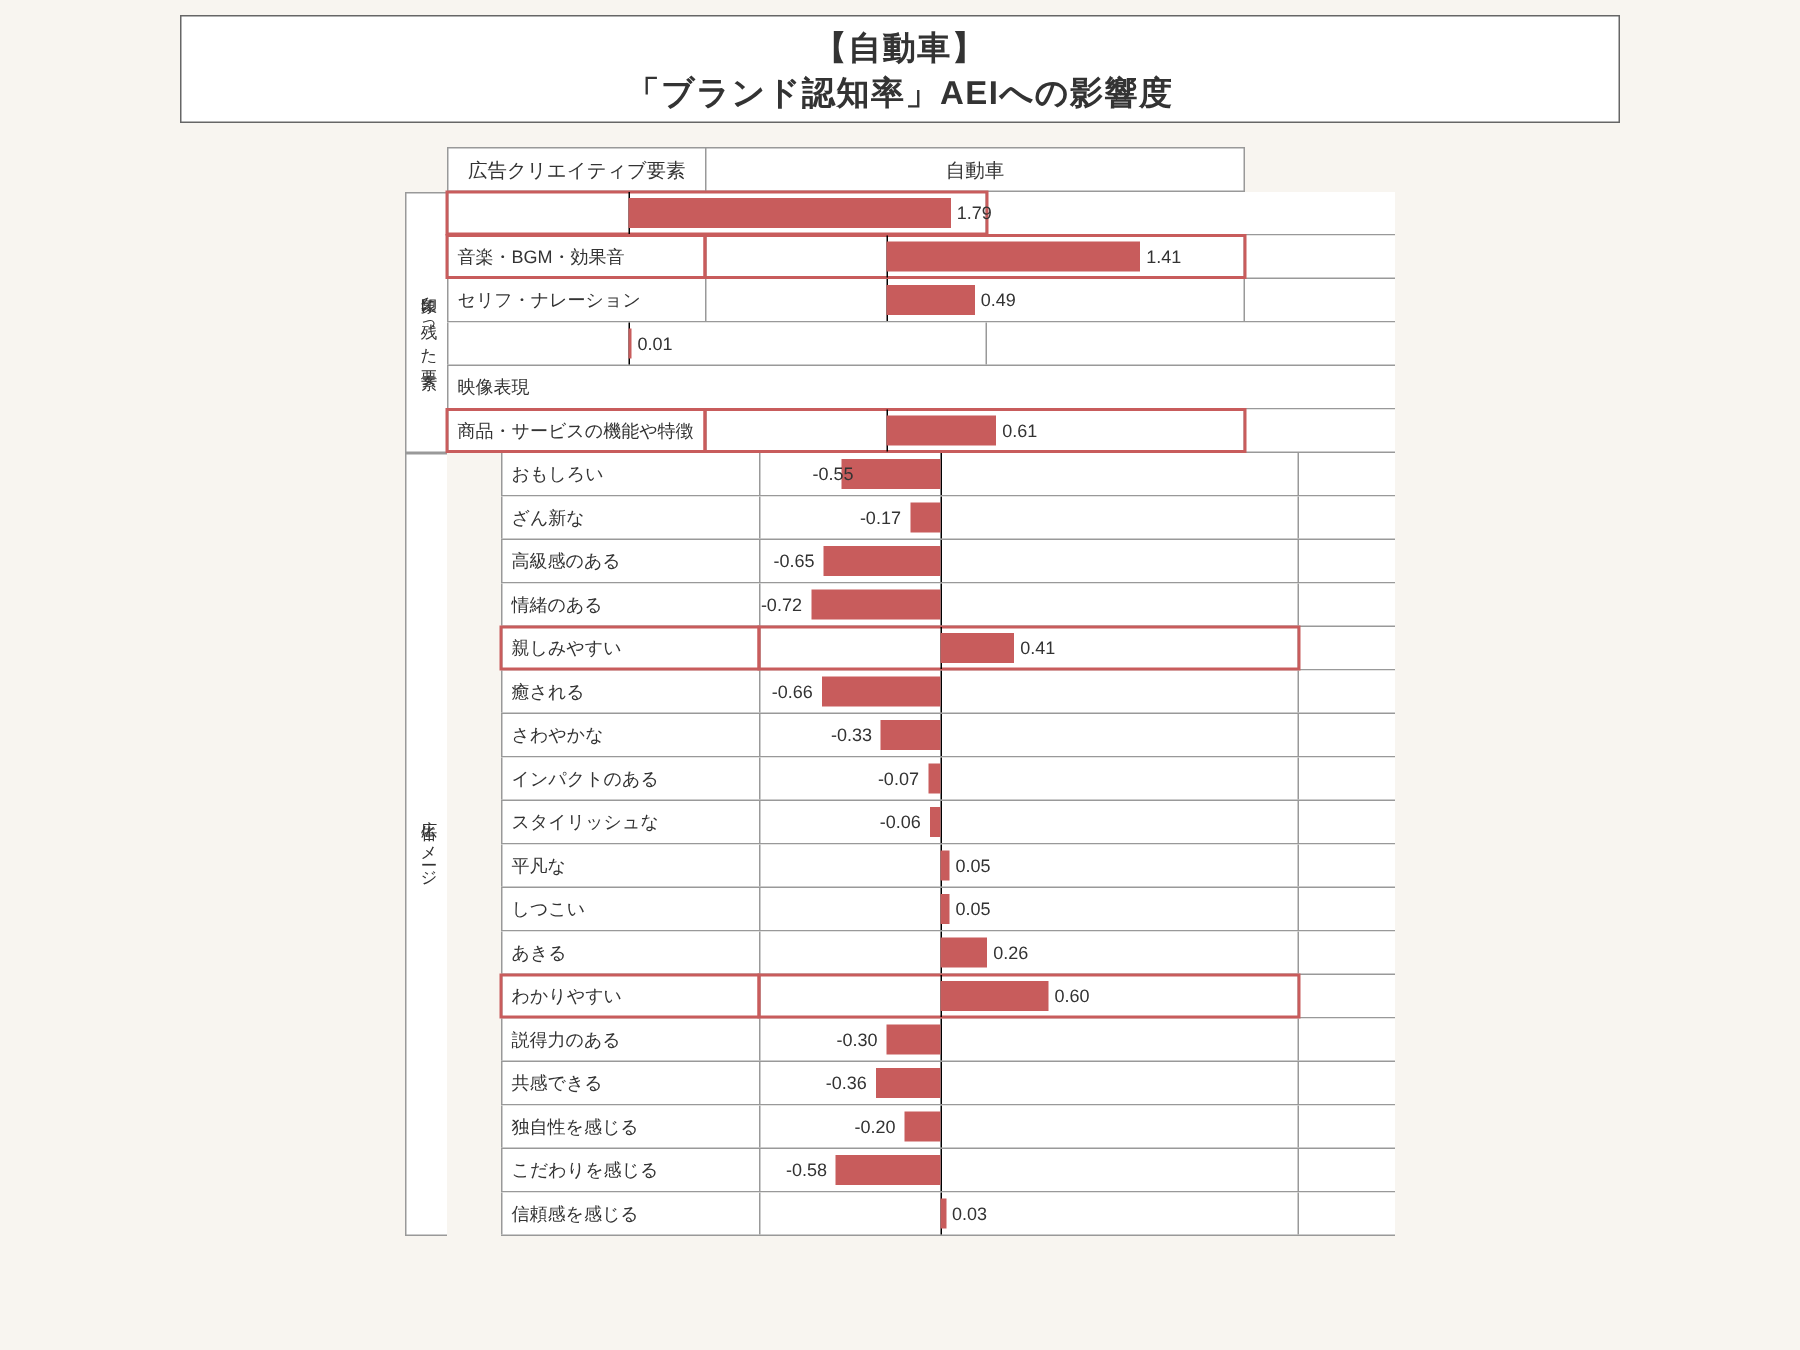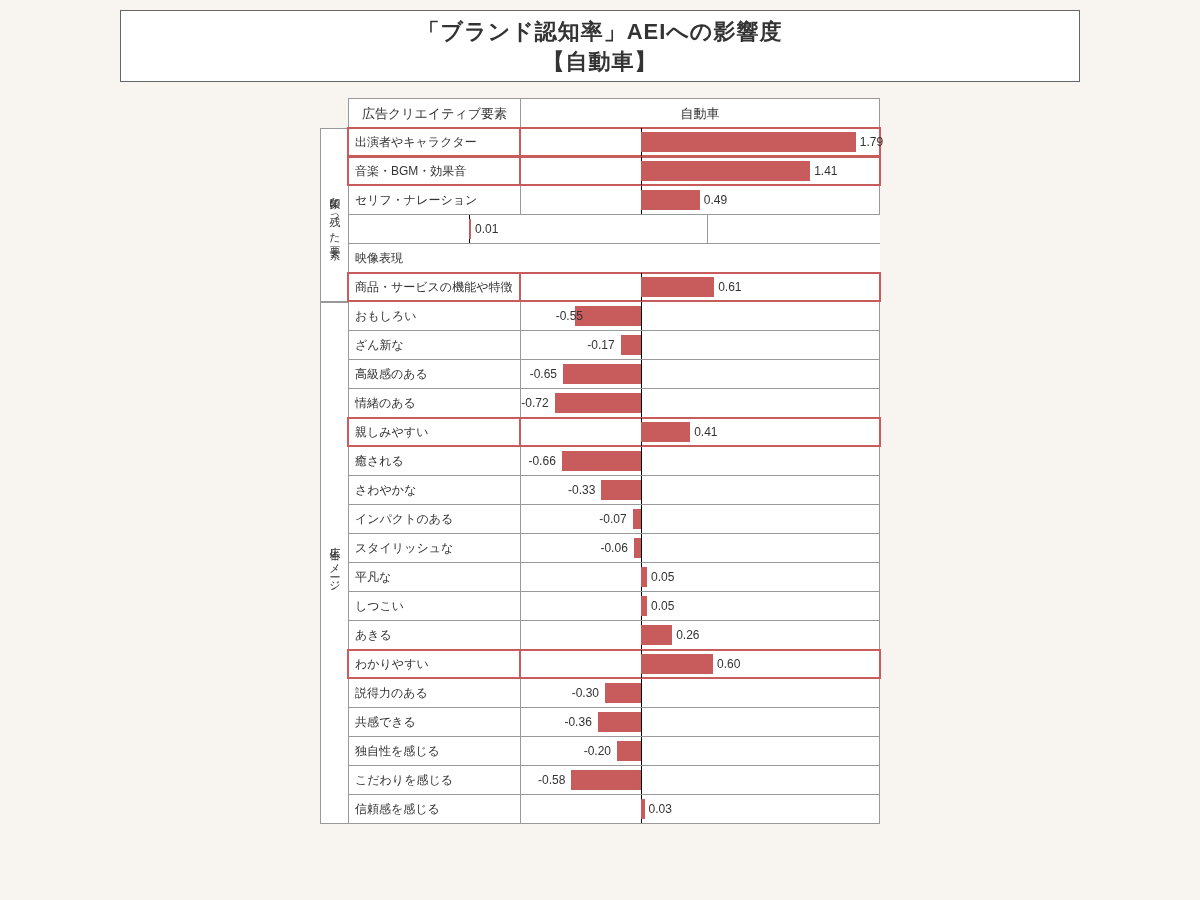--- a/index.html
+++ b/index.html
@@ -23,21 +23,21 @@
     background: #fff;
     text-align: center;
     padding: 6px 0 4px 0;
     font-weight: 700;
     font-size: 22px;
     letter-spacing: 1px;
     margin-bottom: 16px;
   }
   .title-box .line { display: block; }
   .chart-wrap {
-    width: 560px;
+    width: 660px;
     margin: 0 auto;
     font-size: 13px;
   }
   .chart-row {
     display: flex;
     align-items: stretch;
   }
   .group-col {
     width: 28px;
     box-sizing: border-box;
@@ -126,37 +126,36 @@
     outline-offset: -1px;
     z-index: 2;
   }
 </style>
 </head>
 <body>
 
 <div class="page">
 
   <div class="title-box">
+    <span class="line">【自動車】</span>
     <span class="line">「ブランド認知率」AEIへの影響度</span>
-    <span class="line">【自動車】</span>
   </div>
 
   <div class="chart-wrap">
 
     <div class="chart-row">
       <div class="spacer-col"></div>
       <div class="label-col hdr">広告クリエイティブ要素</div>
       <div class="bar-col hdr">自動車</div>
     </div>
 
     <div class="chart-row">
       <div class="group-col">印象に残った要素</div>
       <div id="rows-g1" style="flex:1;">
           <div class="row hl">
-            <div class="lab">出演者やキャラクター</div>
             <div class="plot">
               <div class="axis-zero" style="left: 120px;"></div>
               <div class="bar" style="left: 120px; width: 214.8px;"></div>
               <div class="val" style="left: 338.8px;">1.79</div>
             </div>
           </div>
           <div class="row hl">
             <div class="lab">音楽・BGM・効果音</div>
             <div class="plot">
               <div class="axis-zero" style="left: 120px;"></div>
@@ -188,21 +187,21 @@
               <div class="axis-zero" style="left: 120px;"></div>
               <div class="bar" style="left: 120px; width: 73.2px;"></div>
               <div class="val" style="left: 197.2px;">0.61</div>
             </div>
           </div>
         </div>
     </div>
 
     <div class="chart-row">
       <div class="group-col">広告イメージ</div>
-      <div id="rows-g2" style="flex:1;">
+      <div id="rows-g2" style="flex:1;padding-left:36px;">
           <div class="row">
             <div class="lab">おもしろい</div>
             <div class="plot">
               <div class="axis-zero" style="left: 120px;"></div>
               <div class="bar" style="left: 54px; width: 66px;"></div>
               <div class="val" style="right: 296px; ">-0.55</div>
             </div>
           </div>
           <div class="row">
             <div class="lab">ざん新な</div>

